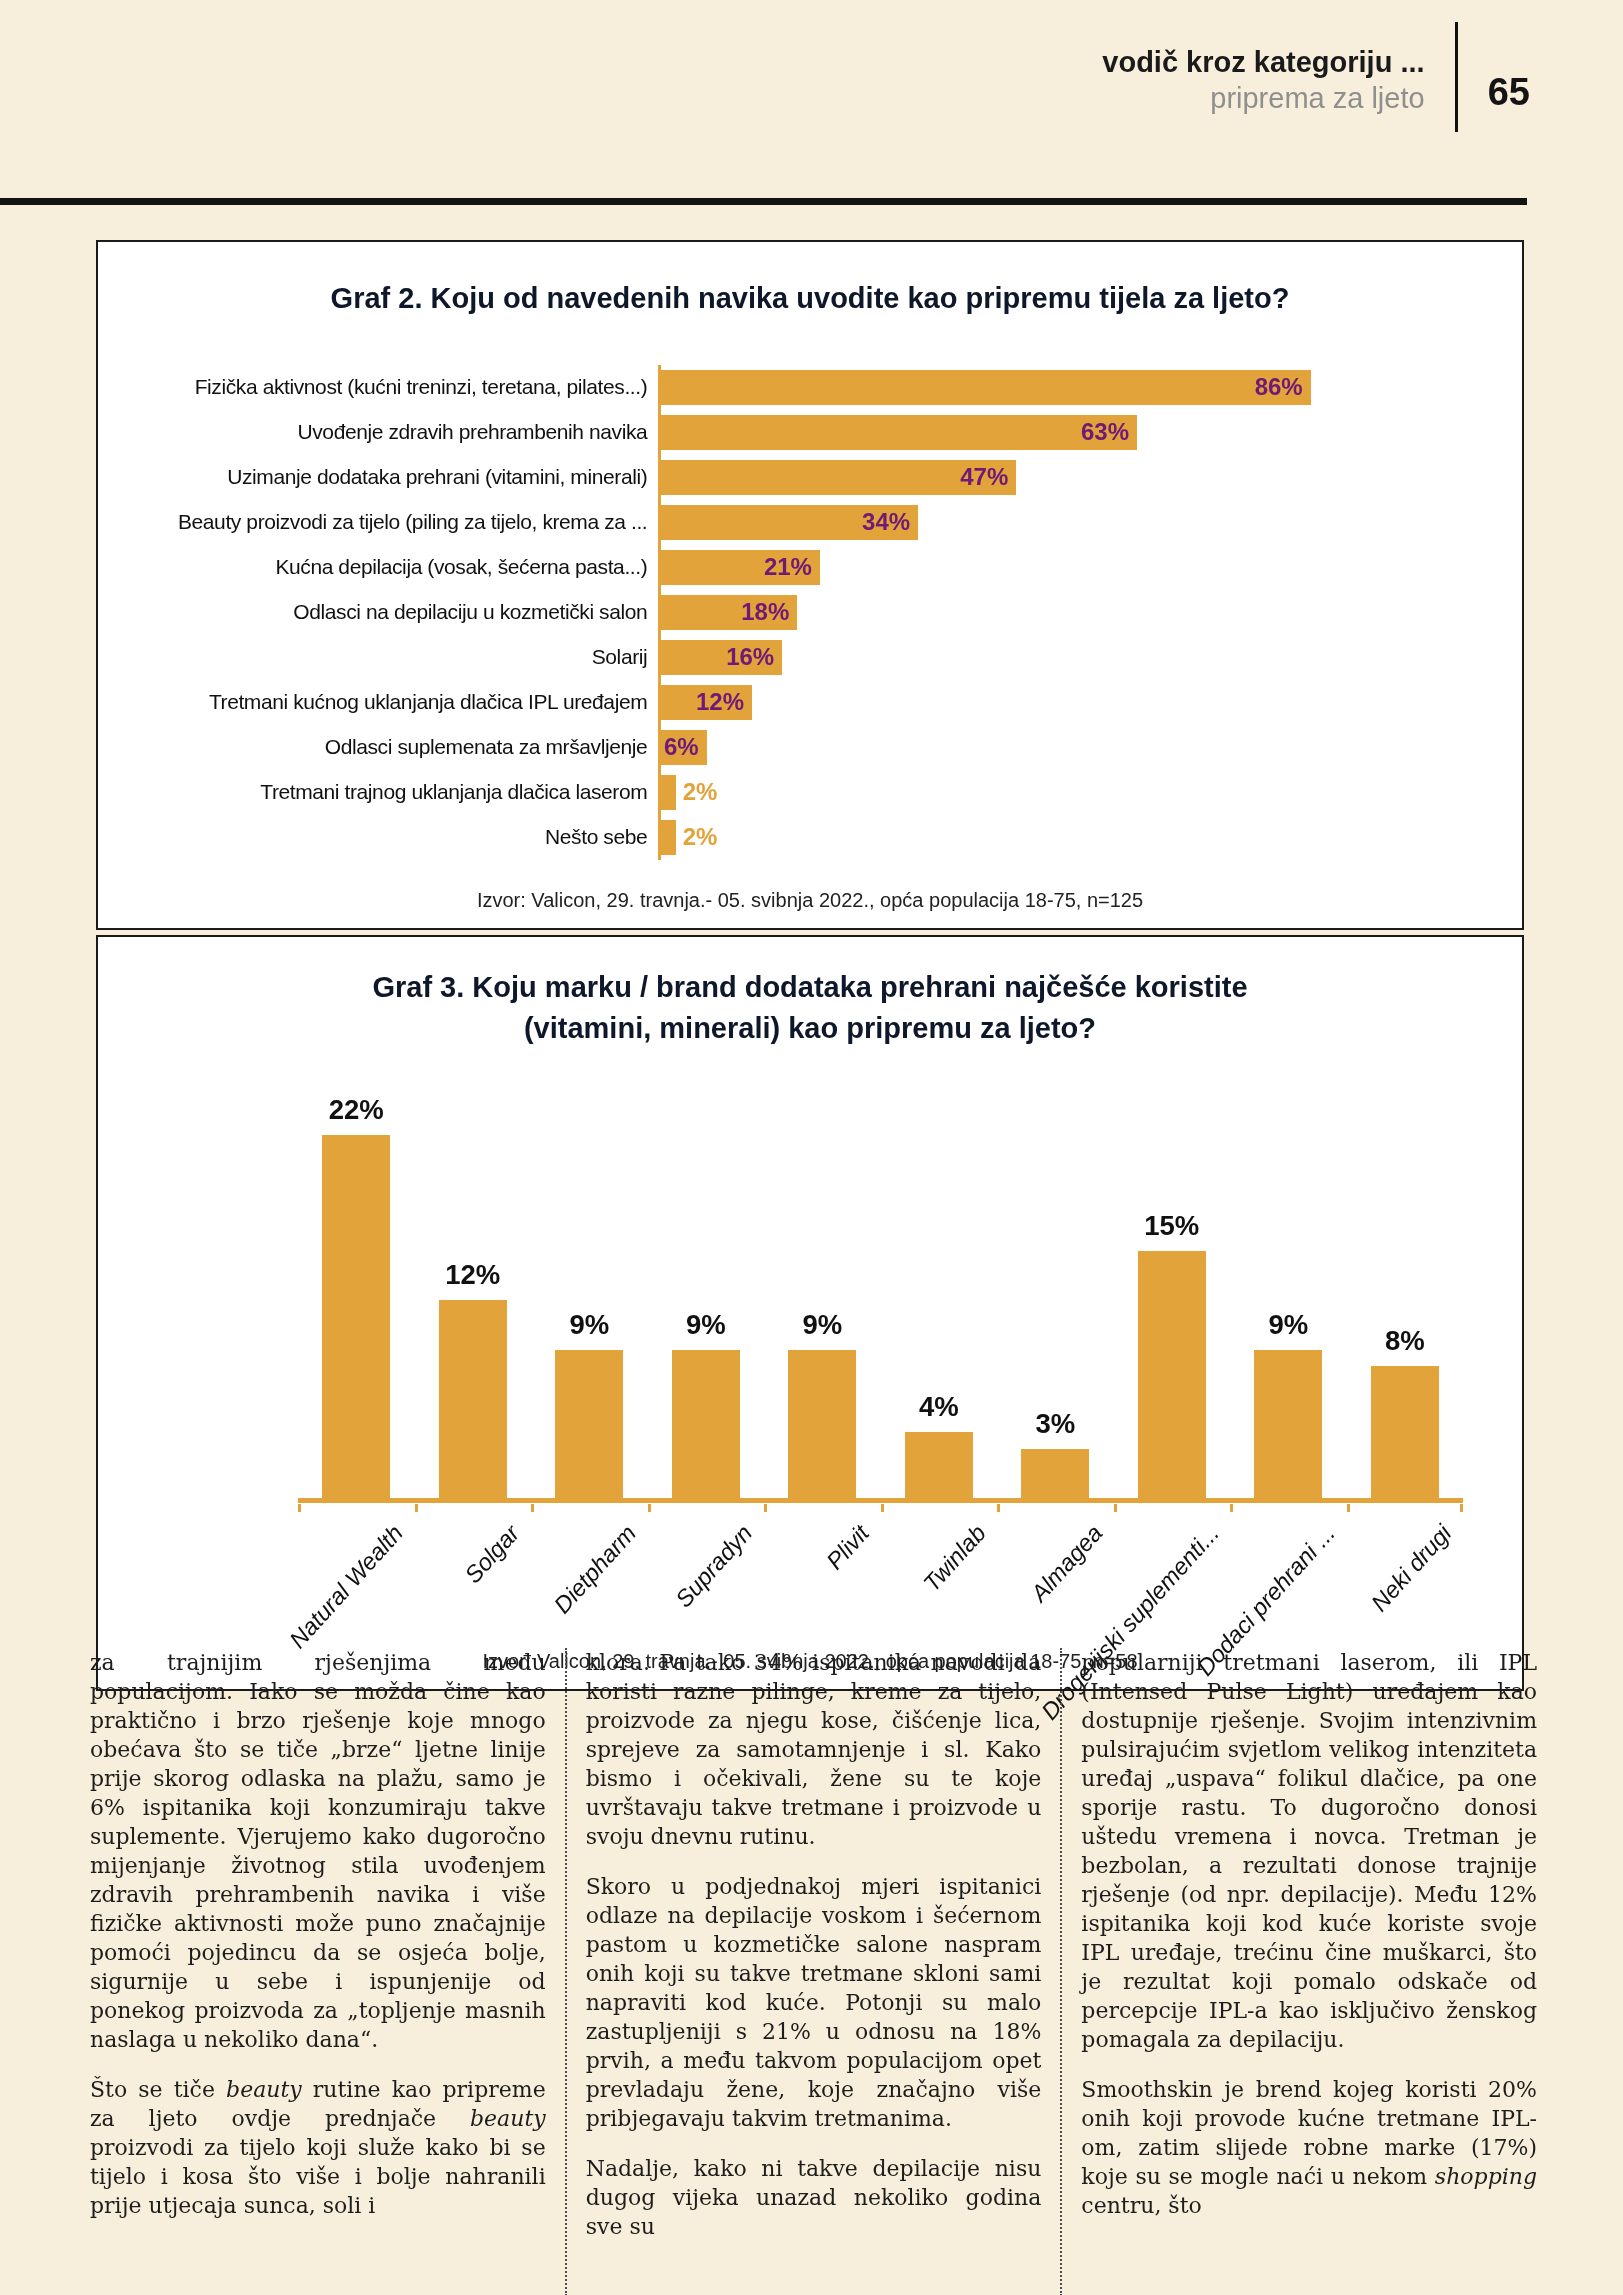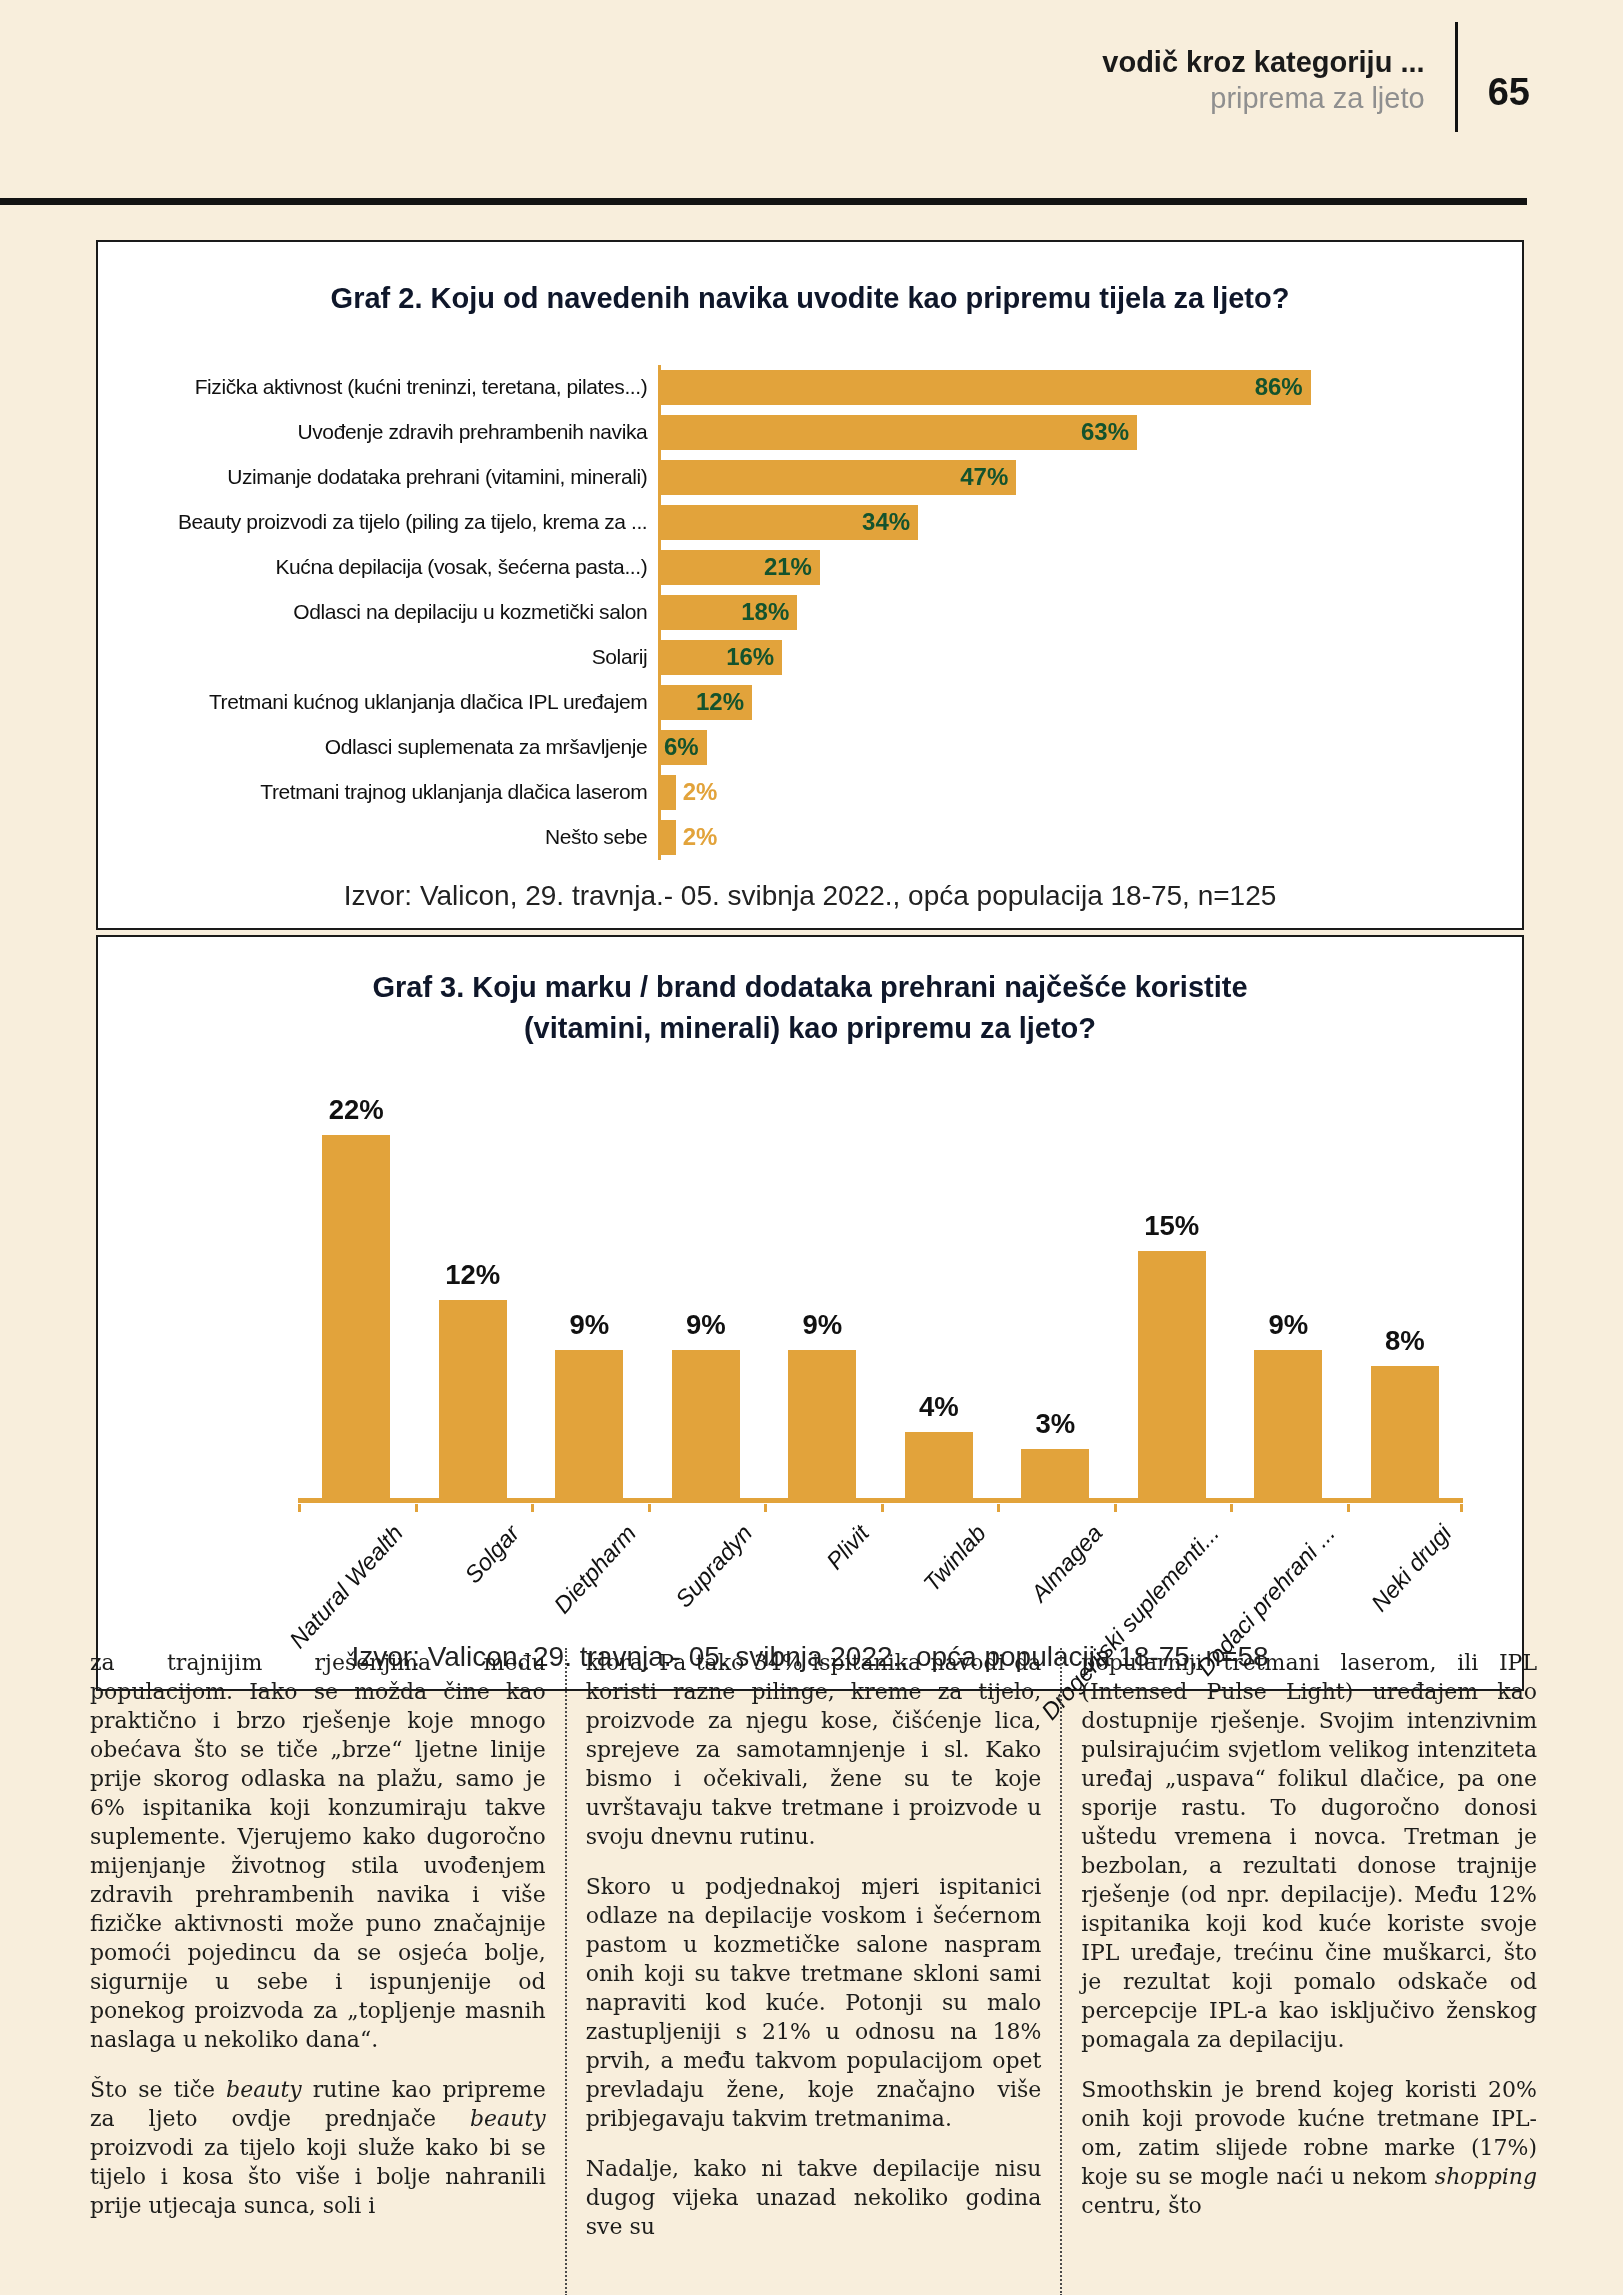--- a/index.html
+++ b/index.html
@@ -24,34 +24,34 @@
   .card {
     position:absolute; left:96px; width:1428px; background:#fff;
     border:2.4px solid #1a1a1a;
   }
   .card1 { top:240px;  height:690px; }
   .card2 { top:935px; height:756px; }
   .card-title { text-align:center; font-size:29px; font-weight:bold; color:#0f172a; line-height:1.4; }
   .card1 .card-title { margin-top:36px; }
   .card2 .card-title { margin-top:30px; }
   .source { position:absolute; bottom:15.7px; left:0; right:0; text-align:center;
-            font-size:28px; color:#222; }
+            font-size:20px; color:#222; }
 
   
   .hrows { margin:46px 31px 0 17.3px; }
   .hrow  { display:flex; align-items:center; height:45px; }
   .hlabel{
     width:543px; text-align:right; padding-right:11px;
     font-size:21px; letter-spacing:-0.4px; white-space:nowrap; color:#111;
   }
   .htrack{ flex:1; position:relative; height:45px; display:flex; align-items:center;
            border-left:3.9px solid #e2a33b; }
   .hbar  { height:35px; background:#e2a33b; display:flex; align-items:center;
            justify-content:flex-end; padding-right:7.9px; }
-  .hval-in  { font-size:24px; font-weight:bold; color:#14532d; }
+  .hval-in  { font-size:24px; font-weight:bold; color:#701a75; }
   .hval-out { font-size:24px; font-weight:bold; color:#e2a33b; margin-left:6.3px; }
 
   
   .plot { margin:47px 59px 0 200px; height:408px; position:relative;
           display:flex; align-items:flex-end; border-bottom:5.5px solid #e2a33b; }
   .vcol { flex:1; display:flex; flex-direction:column; align-items:center; justify-content:flex-end; }
   .vval { font-size:27.5px; font-weight:bold; color:#111; margin-bottom:9.4px; }
   .vbar { width:68px; background:#e2a33b; }
   .tick { position:absolute; bottom:-13.4px; width:3.1px; height:7.9px; background:#e2a33b; }
   .xlabels { margin:9.4px 59px 0 200px; position:relative; height:169px; }

